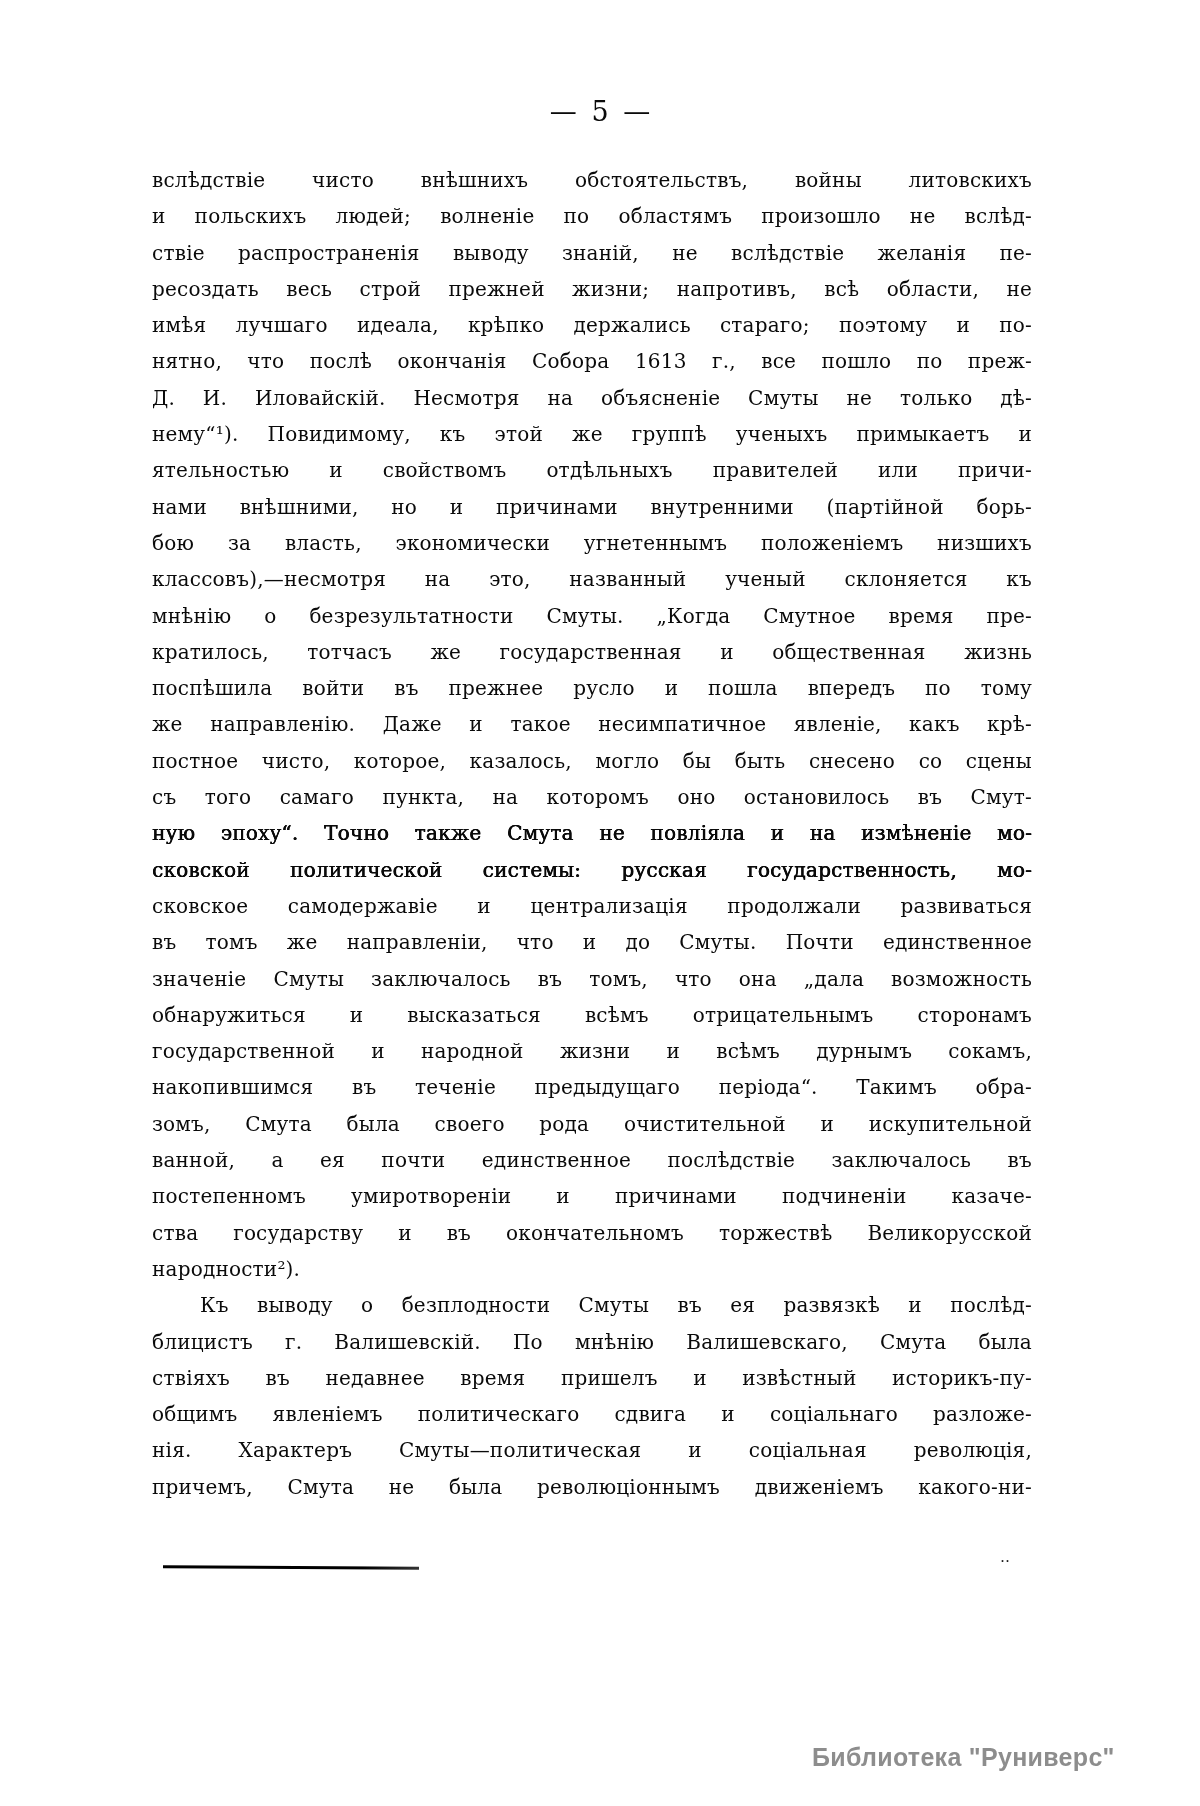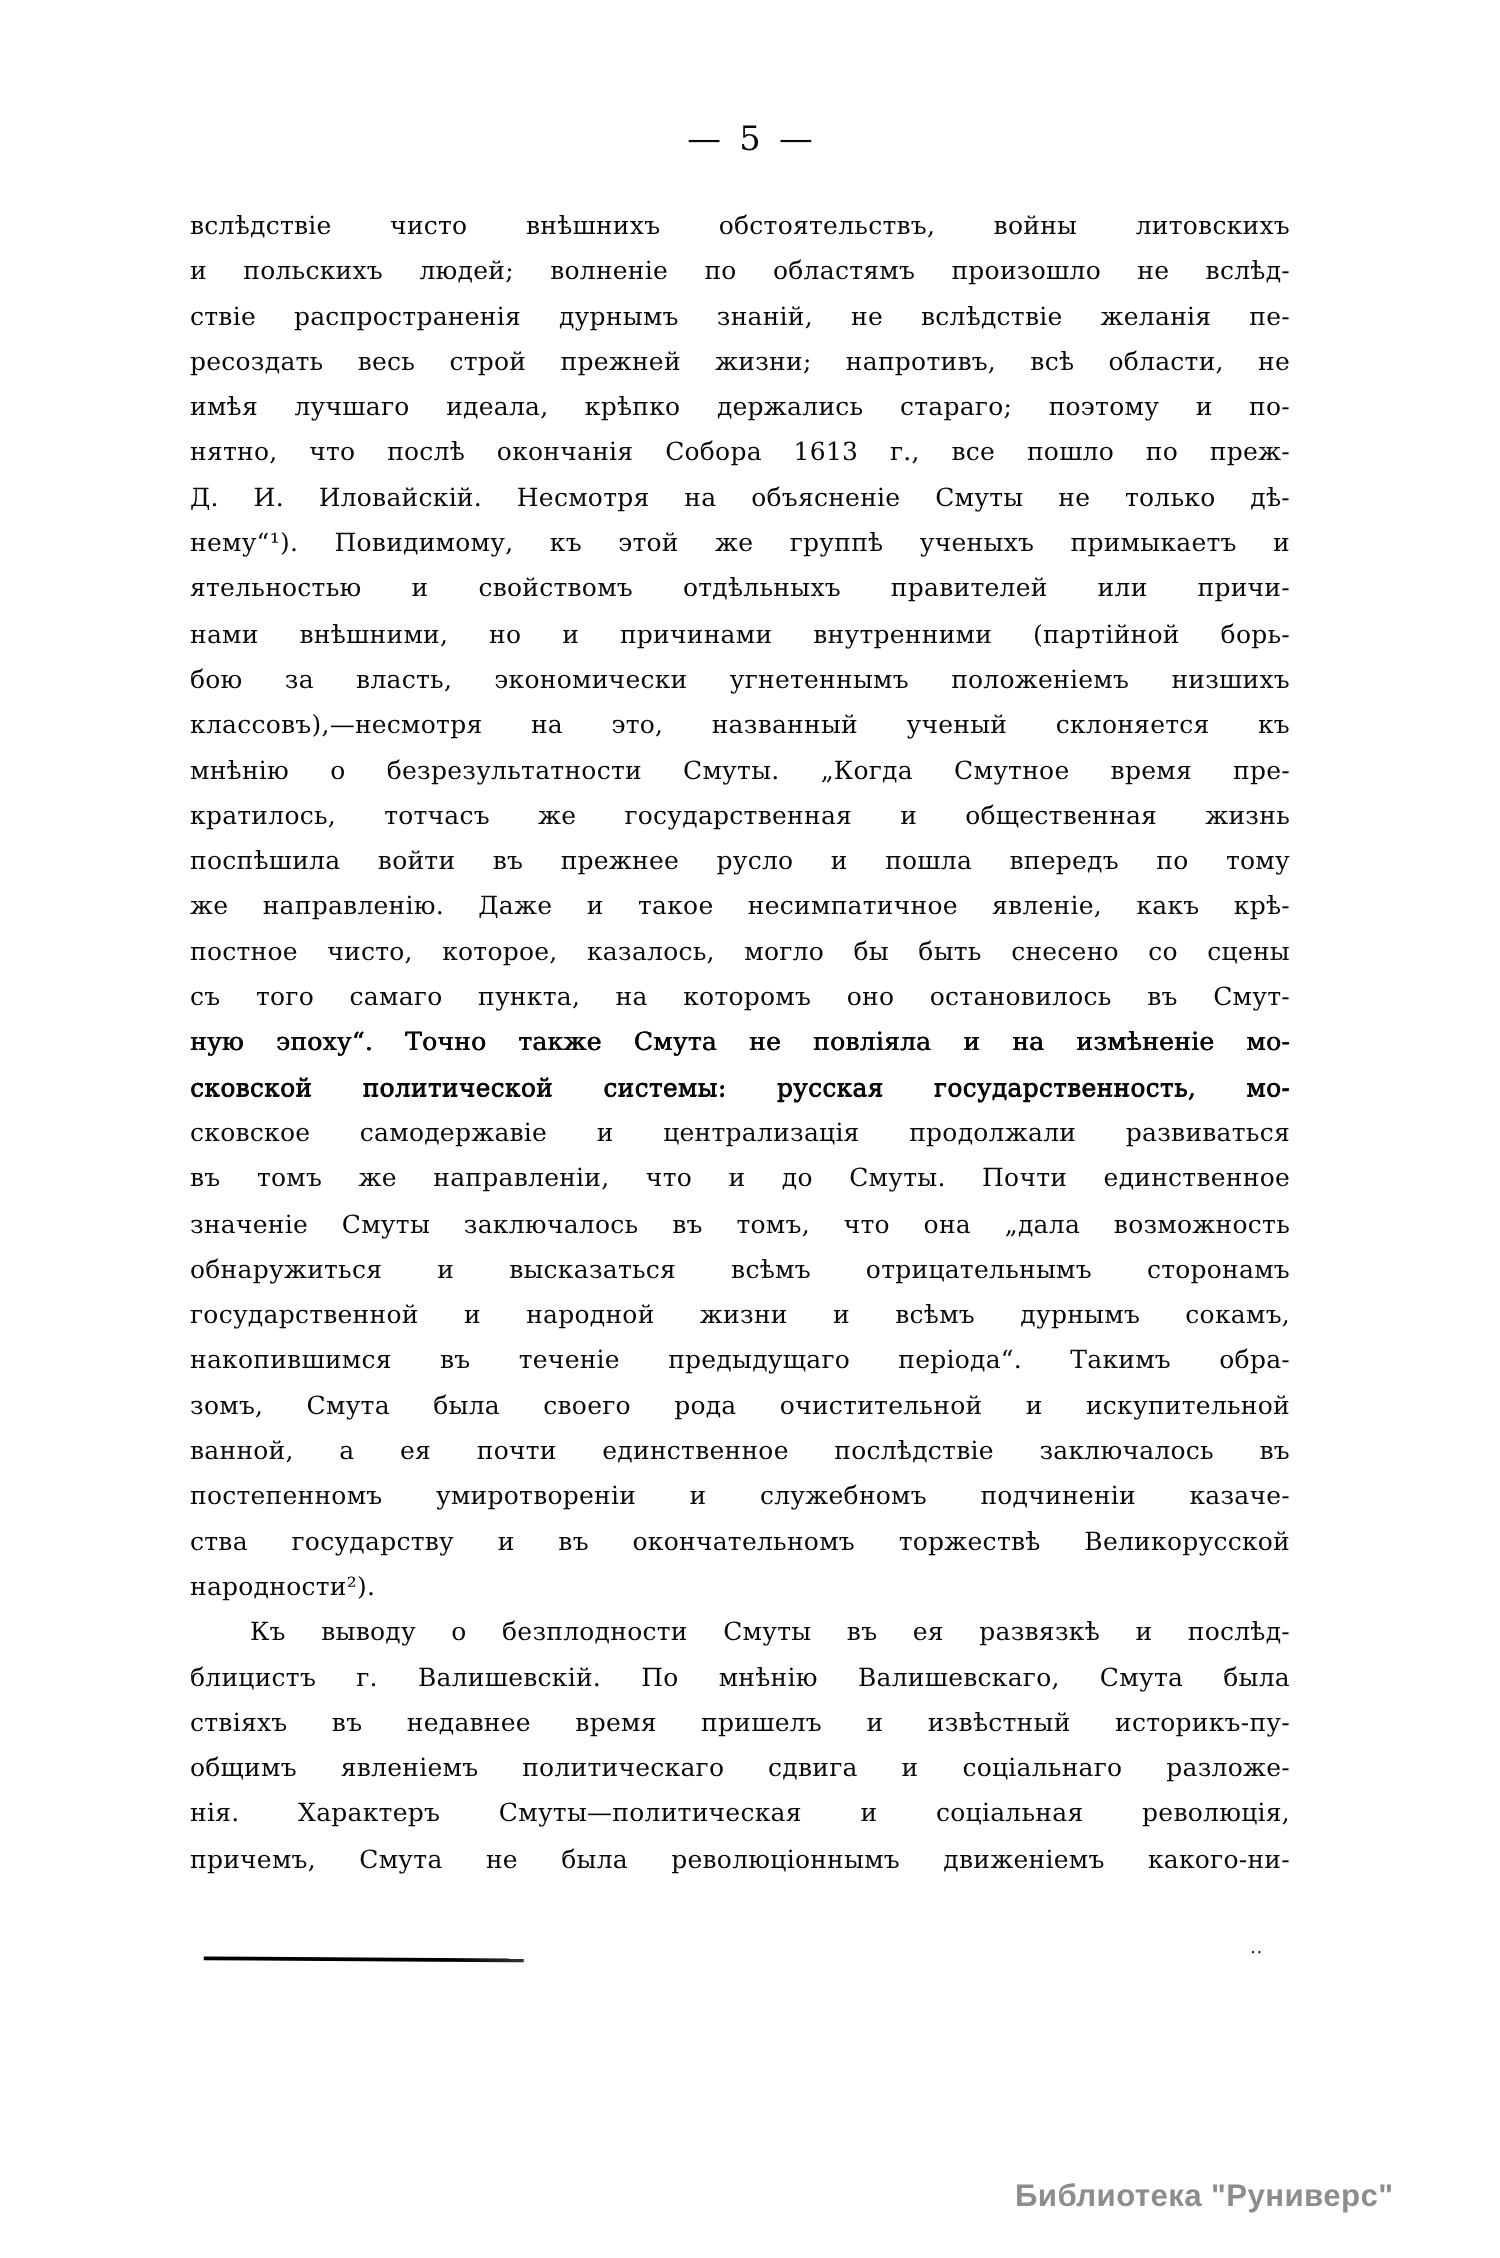--- a/index.html
+++ b/index.html
@@ -80,21 +80,21 @@
 </head>
 <body style="background: rgb(255, 255, 255); color: rgb(10, 10, 10);">
 
 <div class="page">
 
   <div class="page-number">— 5 —</div>
 
   <div class="body-text">
       <div class="line">вслѣдствіе чисто внѣшнихъ обстоятельствъ, войны литовскихъ</div>
       <div class="line">и польскихъ людей; волненіе по областямъ произошло не вслѣд-</div>
-      <div class="line">ствіе распространенія дурнымъ знаній, не вслѣдствіе желанія пе-</div>
+      <div class="line">ствіе распространенія выводу знаній, не вслѣдствіе желанія пе-</div>
       <div class="line">ресоздать весь строй прежней жизни; напротивъ, всѣ области, не</div>
       <div class="line">имѣя лучшаго идеала, крѣпко держались стараго; поэтому и по-</div>
       <div class="line">нятно, что послѣ окончанія Собора 1613 г., все пошло по преж-</div>
       <div class="line">Д. И. Иловайскій. Несмотря на объясненіе Смуты не только дѣ-</div>
       <div class="line">нему“¹). Повидимому, къ этой же группѣ ученыхъ примыкаетъ и</div>
       <div class="line">ятельностью и свойствомъ отдѣльныхъ правителей или причи-</div>
       <div class="line">нами внѣшними, но и причинами внутренними (партійной борь-</div>
       <div class="line">бою за власть, экономически угнетеннымъ положеніемъ низшихъ</div>
       <div class="line">классовъ),—несмотря на это, названный ученый склоняется къ</div>
       <div class="line">мнѣнію о безрезультатности Смуты. „Когда Смутное время пре-</div>
@@ -106,21 +106,21 @@
       <div class="line bold">ную эпоху“. Точно также Смута не повліяла и на измѣненіе мо-</div>
       <div class="line bold">сковской политической системы: русская государственность, мо-</div>
       <div class="line">сковское самодержавіе и централизація продолжали развиваться</div>
       <div class="line">въ томъ же направленіи, что и до Смуты. Почти единственное</div>
       <div class="line">значеніе Смуты заключалось въ томъ, что она „дала возможность</div>
       <div class="line">обнаружиться и высказаться всѣмъ отрицательнымъ сторонамъ</div>
       <div class="line">государственной и народной жизни и всѣмъ дурнымъ сокамъ,</div>
       <div class="line">накопившимся въ теченіе предыдущаго періода“. Такимъ обра-</div>
       <div class="line">зомъ, Смута была своего рода очистительной и искупительной</div>
       <div class="line">ванной, а ея почти единственное послѣдствіе заключалось въ</div>
-      <div class="line">постепенномъ умиротвореніи и служебномъ подчиненіи казаче-</div>
+      <div class="line">постепенномъ умиротвореніи и причинами подчиненіи казаче-</div>
       <div class="line">ства государству и въ окончательномъ торжествѣ Великорусской</div>
       <div class="line end">народности²).</div>
       <div class="line indent">Къ выводу о безплодности Смуты въ ея развязкѣ и послѣд-</div>
       <div class="line">блицистъ г. Валишевскій. По мнѣнію Валишевскаго, Смута была</div>
       <div class="line">ствіяхъ въ недавнее время пришелъ и извѣстный историкъ-пу-</div>
       <div class="line">общимъ явленіемъ политическаго сдвига и соціальнаго разложе-</div>
       <div class="line">нія. Характеръ Смуты—политическая и соціальная революція,</div>
       <div class="line">причемъ, Смута не была революціоннымъ движеніемъ какого-ни-</div>
     </div>
 

